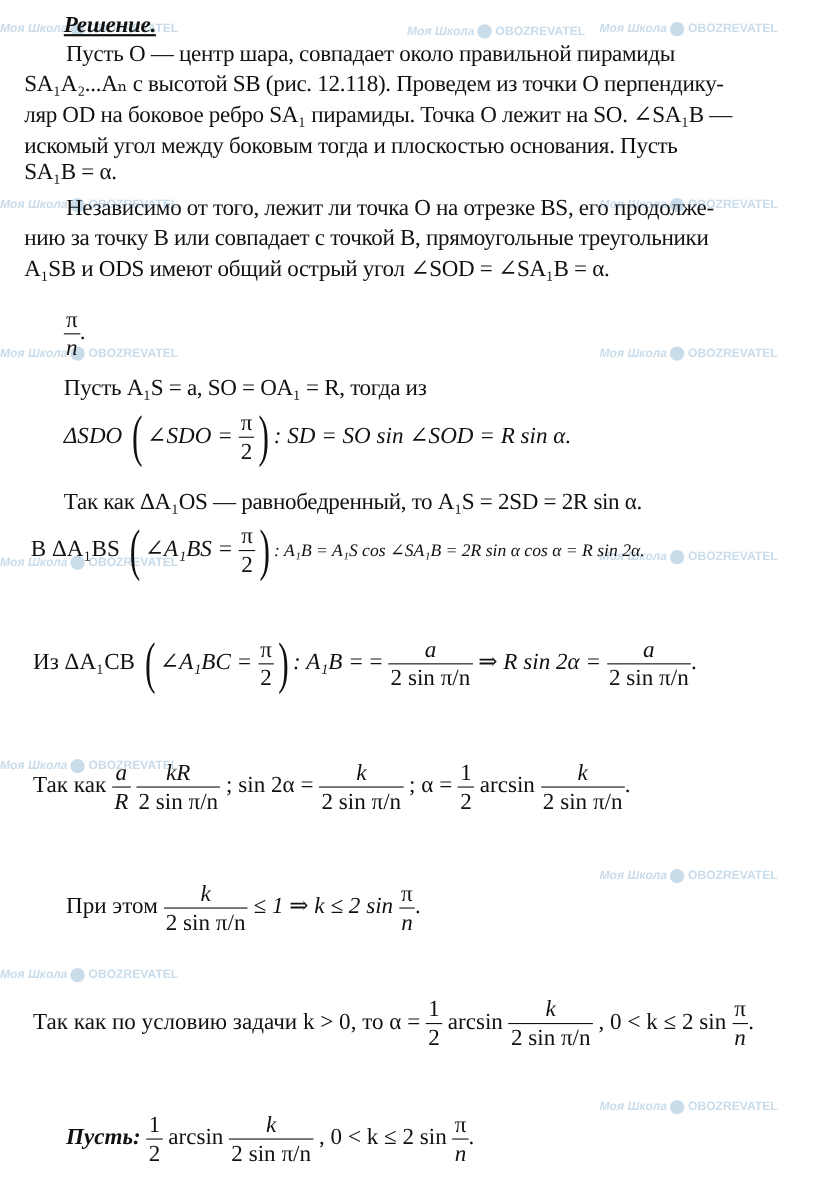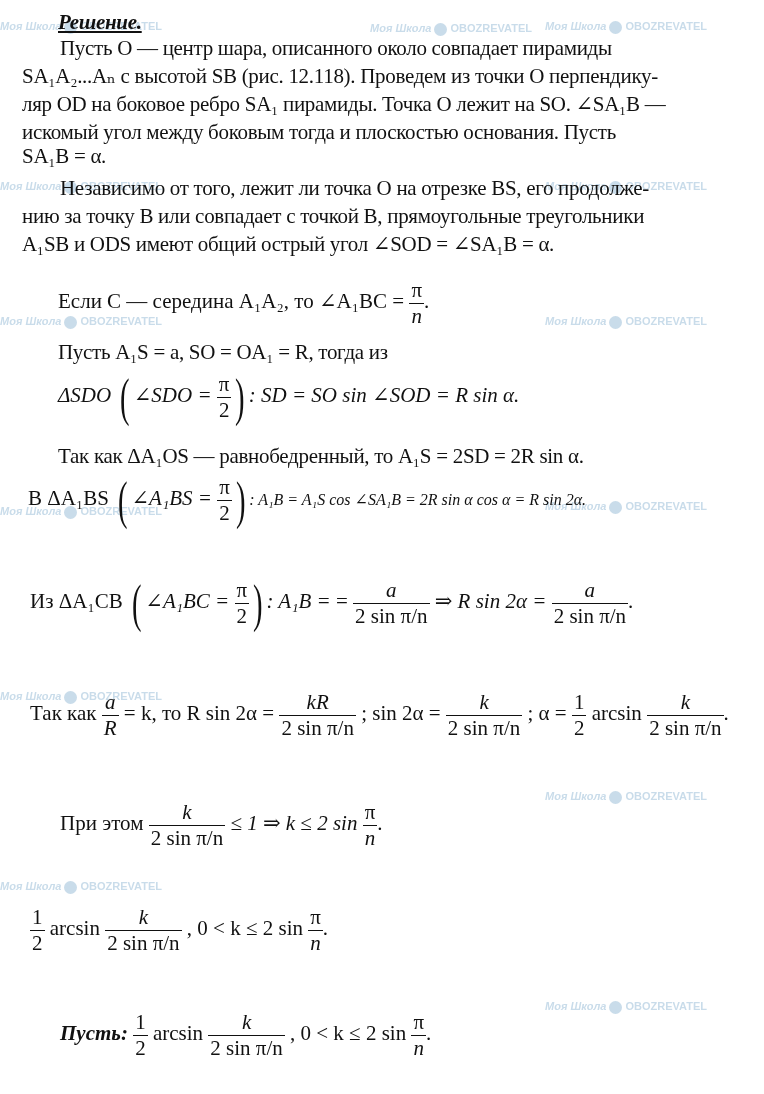--- a/index.html
+++ b/index.html
@@ -31,31 +31,30 @@
 <div class="wm" style="left:545px;top:315px"><span class="ms">Моя Школа</span><span class="circle"></span><span>OBOZREVATEL</span></div>
 <div class="wm" style="left:0;top:505px"><span class="ms">Моя Школа</span><span class="circle"></span><span>OBOZREVATEL</span></div>
 <div class="wm" style="left:545px;top:500px"><span class="ms">Моя Школа</span><span class="circle"></span><span>OBOZREVATEL</span></div>
 <div class="wm" style="left:0;top:690px"><span class="ms">Моя Школа</span><span class="circle"></span><span>OBOZREVATEL</span></div>
 <div class="wm" style="left:545px;top:790px"><span class="ms">Моя Школа</span><span class="circle"></span><span>OBOZREVATEL</span></div>
 <div class="wm" style="left:0;top:880px"><span class="ms">Моя Школа</span><span class="circle"></span><span>OBOZREVATEL</span></div>
 <div class="wm" style="left:545px;top:1000px"><span class="ms">Моя Школа</span><span class="circle"></span><span>OBOZREVATEL</span></div>
 
 <div class="line heading" style="left:58px;top:10px">Решение.</div>
 
-<div class="line" style="left:60px;top:36px;width:690px">Пусть O — центр шара, описанного около совпадает пирамиды</div>
+<div class="line" style="left:60px;top:36px;width:690px">Пусть O — центр шара, совпадает около правильной пирамиды</div>
 <div class="line" style="left:22px;top:64px">SA₁A₂...Aₙ с высотой SB (рис. 12.118). Проведем из точки O перпендику-</div>
 <div class="line" style="left:22px;top:92px">ляр OD на боковое ребро SA₁ пирамиды. Точка O лежит на SO. ∠SA₁B —</div>
 <div class="line" style="left:22px;top:120px">искомый угол между боковым тогда и плоскостью основания. Пусть</div>
 <div class="line" style="left:22px;top:144px">SA₁B = α.</div>
 <div class="line" style="left:60px;top:176px">Независимо от того, лежит ли точка O на отрезке BS, его продолже-</div>
 <div class="line" style="left:22px;top:204px">нию за точку B или совпадает с точкой B, прямоугольные треугольники</div>
 <div class="line" style="left:22px;top:232px">A₁SB и ODS имеют общий острый угол ∠SOD = ∠SA₁B = α.</div>
 
 <div class="eq" style="left:58px;top:278px">
-  <span>Если C — середина A₁A₂, то ∠A₁BC =</span>
   <span class="frac"><span class="num">π</span><span class="den it">n</span></span><span>.</span>
 </div>
 
 <div class="line" style="left:58px;top:340px">Пусть A₁S = a, SO = OA₁ = R, тогда из</div>
 
 <div class="eq" style="left:58px;top:372px">
   <span class="it">ΔSDO</span>
   <span class="paren">(</span><span class="it">∠SDO =</span>
   <span class="frac"><span class="num">π</span><span class="den">2</span></span><span class="paren">)</span><span class="it">: SD = SO sin ∠SOD = R sin α.</span>
 </div>
@@ -74,38 +73,38 @@
   <span class="frac"><span class="num">π</span><span class="den">2</span></span><span class="paren">)</span><span class="it">: A₁B =</span>
   <span>=</span>
   <span class="frac"><span class="num it">a</span><span class="den">2 sin π/n</span></span>
   <span class="it">⇒ R sin 2α =</span>
   <span class="frac"><span class="num it">a</span><span class="den">2 sin π/n</span></span><span>.</span>
 </div>
 
 <div class="eq" style="left:30px;top:690px">
   <span>Так как</span>
   <span class="frac"><span class="num it">a</span><span class="den it">R</span></span>
-  <span>= k, то R sin 2α =</span>
   <span class="frac"><span class="num it">kR</span><span class="den">2 sin π/n</span></span>
   <span>; sin 2α =</span>
   <span class="frac"><span class="num it">k</span><span class="den">2 sin π/n</span></span>
   <span>; α =</span>
   <span class="frac"><span class="num">1</span><span class="den">2</span></span>
   <span>arcsin</span>
   <span class="frac"><span class="num it">k</span><span class="den">2 sin π/n</span></span><span>.</span>
 </div>
 
 <div class="eq" style="left:60px;top:800px">
   <span>При этом</span>
   <span class="frac"><span class="num it">k</span><span class="den">2 sin π/n</span></span>
   <span class="it">≤ 1 ⇒ k ≤ 2 sin</span>
   <span class="frac"><span class="num">π</span><span class="den it">n</span></span><span>.</span>
 </div>
 
 <div class="eq" style="left:30px;top:905px">
+  <span>Так как по условию задачи k &gt; 0, то α =</span>
   <span class="frac"><span class="num">1</span><span class="den">2</span></span>
   <span>arcsin</span>
   <span class="frac"><span class="num it">k</span><span class="den">2 sin π/n</span></span>
   <span>, 0 &lt; k ≤ 2 sin</span>
   <span class="frac"><span class="num">π</span><span class="den it">n</span></span><span>.</span>
 </div>
 
 <div class="eq" style="left:60px;top:1010px">
   <span class="it" style="font-weight:bold">Пусть:</span>
   <span class="frac"><span class="num">1</span><span class="den">2</span></span>

